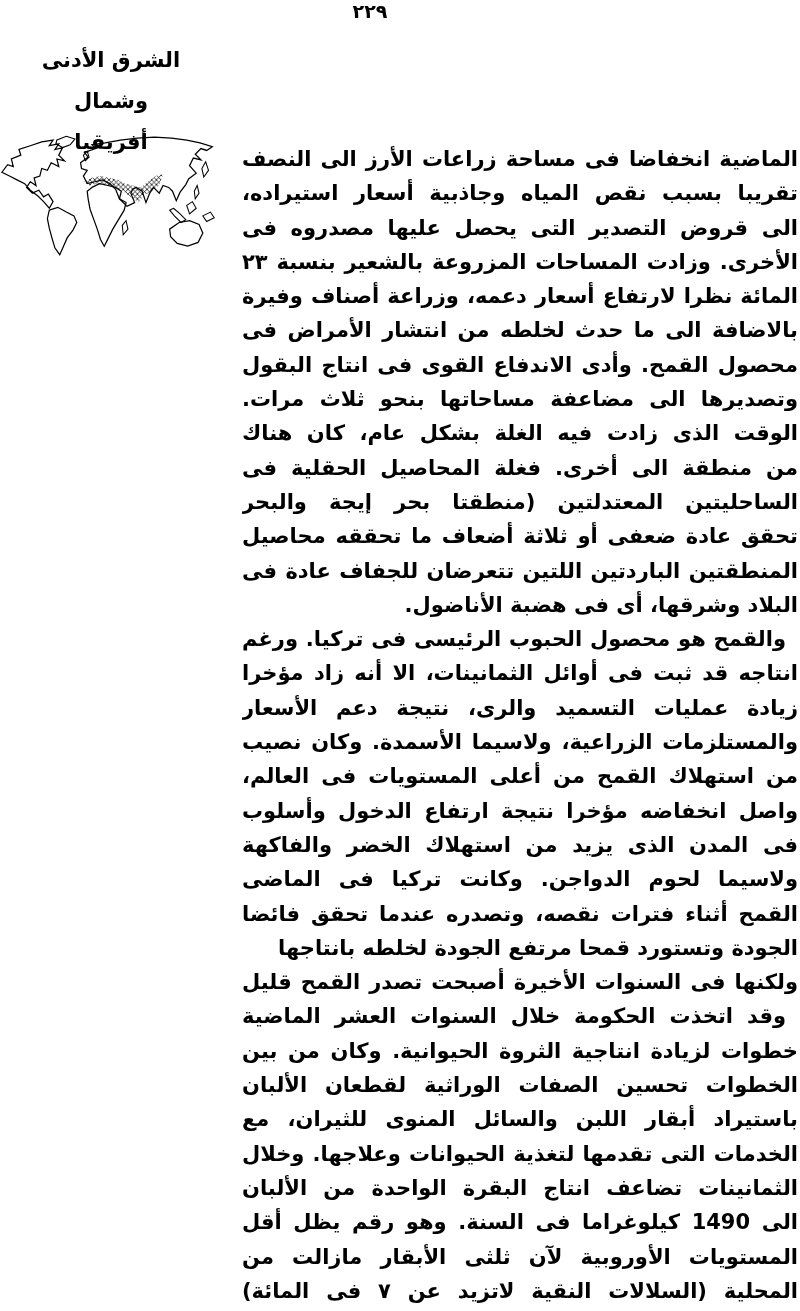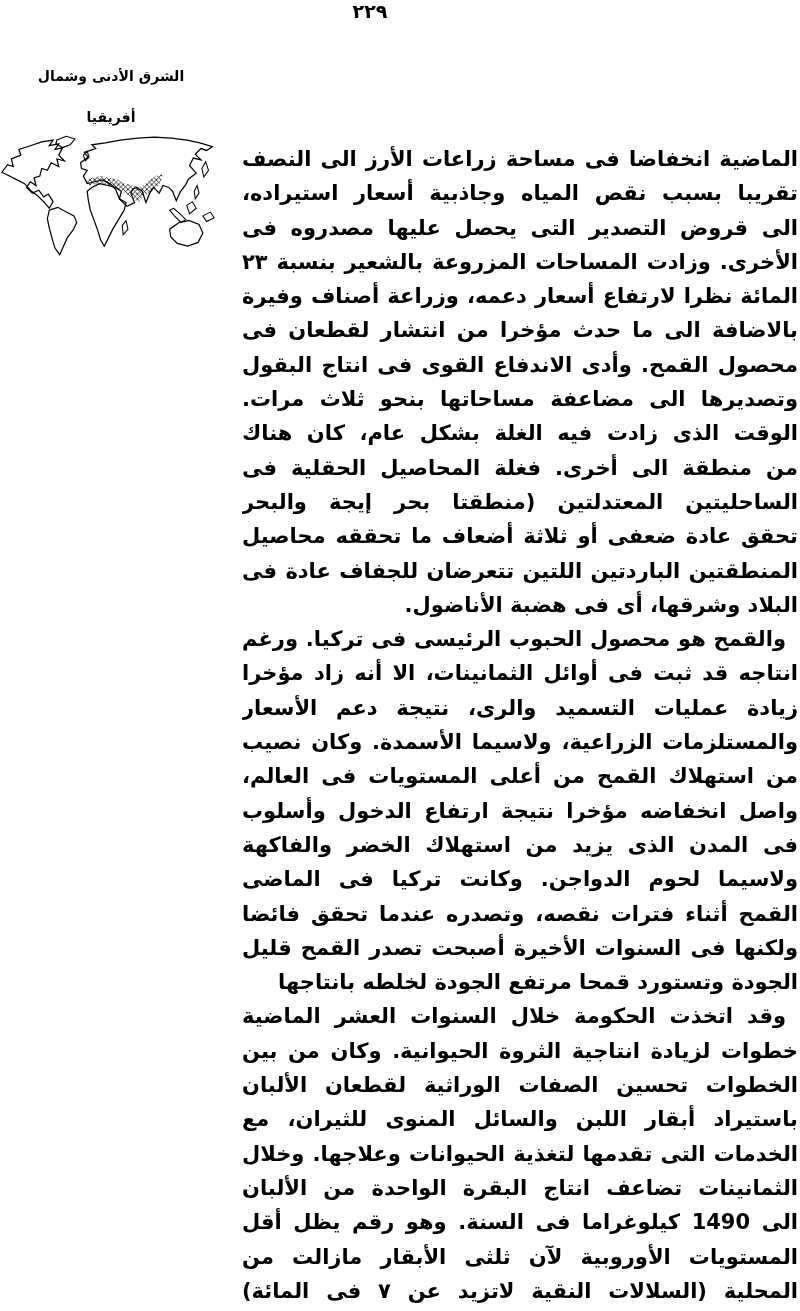--- a/index.html
+++ b/index.html
@@ -14,24 +14,24 @@
   .page-number {
     position:absolute;
     top:0px; left:0px; width:740px;
     text-align:center;
     font-size:19px;
     font-weight:bold;
     direction:rtl;
   }
   .region-label {
     position:absolute;
-    left:15px; top:56px; width:192px;
+    left:15px; top:40px; width:192px;
     text-align:center;
     direction:rtl;
-    font-size:14px;
+    font-size:21px;
     font-weight:bold;
     line-height:41px;
   }
   .map-wrap {
     position:absolute;
     left:0px; top:132px;
     width:218px; height:126px;
   }
   .map-wrap svg { width:100%; height:100%; }
   .body-text {
@@ -97,40 +97,40 @@
     <path d="M88,24 L92,20 94,26 90,30 Z" fill="none" stroke="#000" stroke-width="1.1"></path>
   </svg>
 </div>
 
 <div class="body-text">
     <div class="line fill">الماضية انخفاضا فى مساحة زراعات الأرز الى النصف</div>
     <div class="line fill">تقريبا بسبب نقص المياه وجاذبية أسعار استيراده، بالاضافة</div>
     <div class="line fill">الى قروض التصدير التى يحصل عليها مصدروه فى الدول</div>
     <div class="line fill">الأخرى. وزادت المساحات المزروعة بالشعير بنسبة ٢٣ فى</div>
     <div class="line fill">المائة نظرا لارتفاع أسعار دعمه، وزراعة أصناف وفيرة الغلة،</div>
-    <div class="line fill">بالاضافة الى ما حدث مؤخرا من انتشار لقطعان فى</div>
+    <div class="line fill">بالاضافة الى ما حدث لخلطه من انتشار الأمراض فى</div>
     <div class="line fill">محصول القمح. وأدى الاندفاع القوى فى انتاج البقول</div>
     <div class="line fill">وتصديرها الى مضاعفة مساحاتها بنحو ثلاث مرات. وفى</div>
     <div class="line fill">الوقت الذى زادت فيه الغلة بشكل عام، كان هناك تفاوت كبير</div>
     <div class="line fill">من منطقة الى أخرى. فغلة المحاصيل الحقلية فى المنطقتين</div>
     <div class="line fill">الساحليتين المعتدلتين (منطقتا بحر إيجة والبحر المتوسط)</div>
     <div class="line fill">تحقق عادة ضعفى أو ثلاثة أضعاف ما تحققه محاصيل</div>
     <div class="line fill">المنطقتين الباردتين اللتين تتعرضان للجفاف عادة فى وسط</div>
     <div class="line para-end">البلاد وشرقها، أى فى هضبة الأناضول.</div>
     <div class="line fill indent">والقمح هو محصول الحبوب الرئيسى فى تركيا. ورغم أن</div>
     <div class="line fill">انتاجه قد ثبت فى أوائل الثمانينات، الا أنه زاد مؤخرا بسبب</div>
     <div class="line fill">زيادة عمليات التسميد والرى، نتيجة دعم الأسعار</div>
     <div class="line fill">والمستلزمات الزراعية، ولاسيما الأسمدة. وكان نصيب الفرد</div>
     <div class="line fill">من استهلاك القمح من أعلى المستويات فى العالم، ولكنه</div>
     <div class="line fill">واصل انخفاضه مؤخرا نتيجة ارتفاع الدخول وأسلوب الحياة</div>
     <div class="line fill">فى المدن الذى يزيد من استهلاك الخضر والفاكهة واللحوم،</div>
     <div class="line fill">ولاسيما لحوم الدواجن. وكانت تركيا فى الماضى تستورد</div>
     <div class="line fill">القمح أثناء فترات نقصه، وتصدره عندما تحقق فائضا فيه.</div>
+    <div class="line para-end">الجودة وتستورد قمحا مرتفع الجودة لخلطه بانتاجها</div>
     <div class="line fill">ولكنها فى السنوات الأخيرة أصبحت تصدر القمح قليل</div>
-    <div class="line para-end">الجودة وتستورد قمحا مرتفع الجودة لخلطه بانتاجها</div>
     <div class="line fill indent">وقد اتخذت الحكومة خلال السنوات العشر الماضية عدة</div>
     <div class="line fill">خطوات لزيادة انتاجية الثروة الحيوانية. وكان من بين هذه</div>
     <div class="line fill">الخطوات تحسين الصفات الوراثية لقطعان الألبان واللحوم</div>
     <div class="line fill">باستيراد أبقار اللبن والسائل المنوى للثيران، مع تحسين</div>
     <div class="line fill">الخدمات التى تقدمها لتغذية الحيوانات وعلاجها. وخلال عقد</div>
     <div class="line fill">الثمانينات تضاعف انتاج البقرة الواحدة من الألبان ليصل</div>
     <div class="line fill">الى 1490 كيلوغراما فى السنة. وهو رقم يظل أقل من</div>
     <div class="line fill">المستويات الأوروبية لآن ثلثى الأبقار مازالت من السلالات</div>
     <div class="line fill">المحلية (السلالات النقية لاتزيد عن ٧ فى المائة) ومازال الجزء</div>
   </div>

